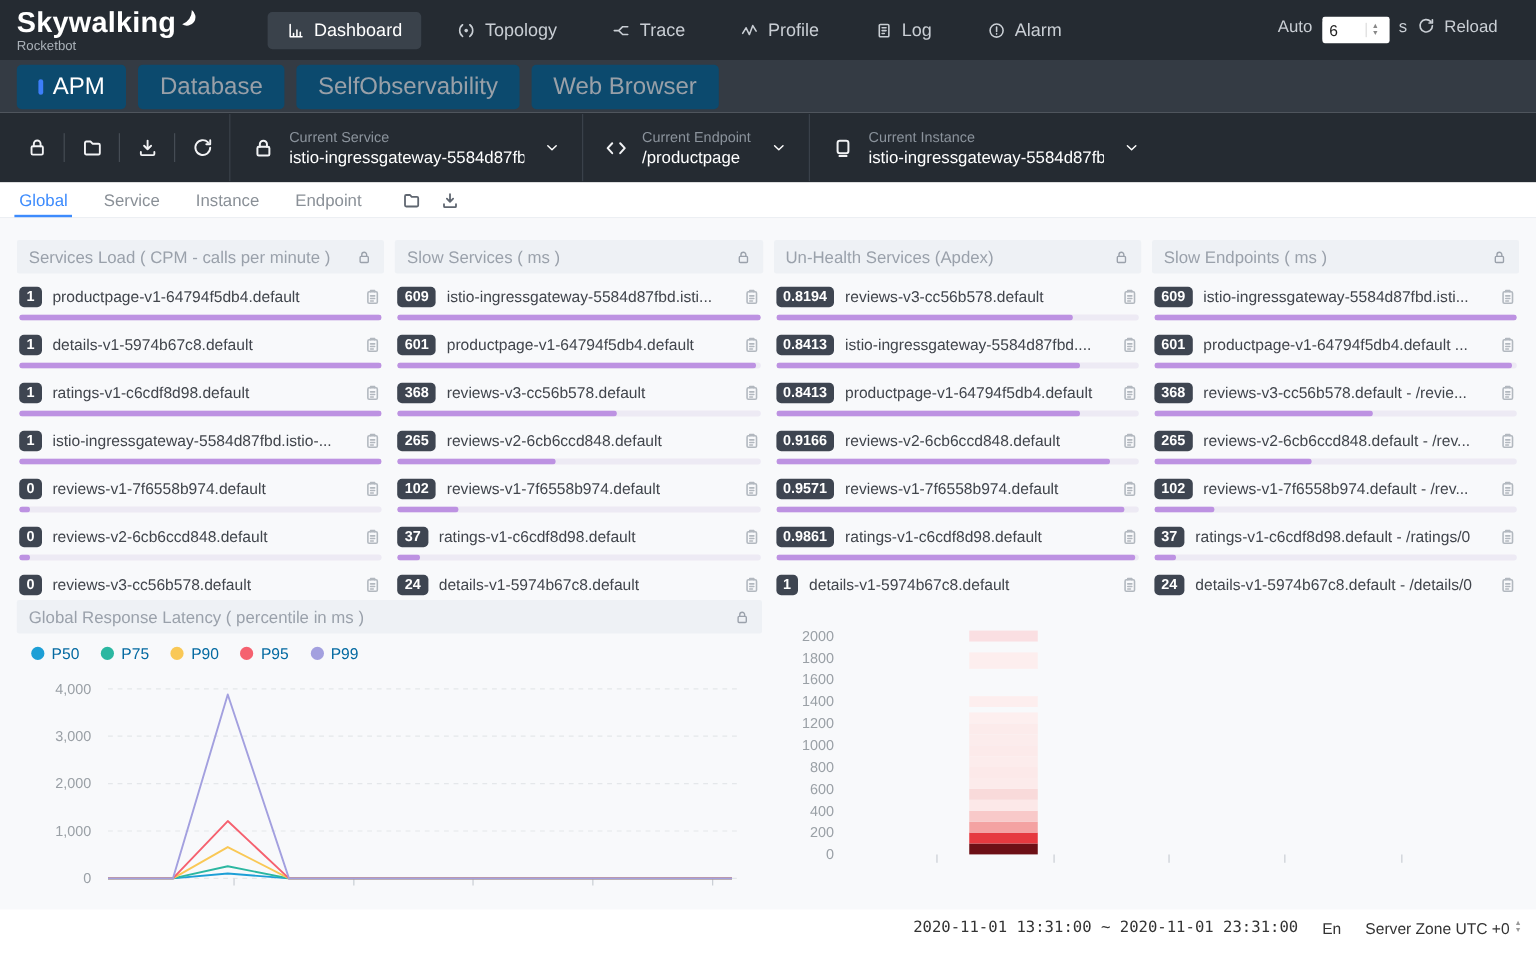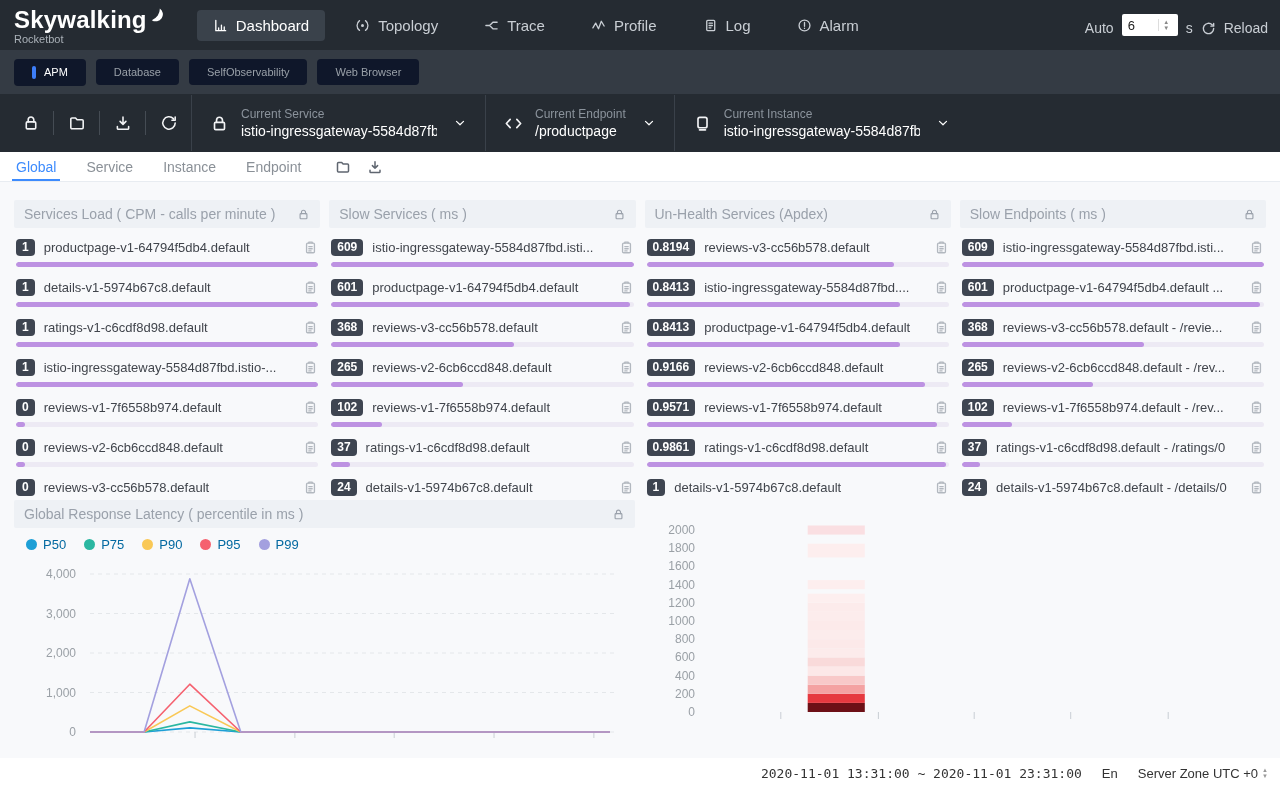--- a/index.html
+++ b/index.html
@@ -8,36 +8,36 @@
   .icon svg { width:1em; height:1em; display:block; }
   .icon { display:inline-flex; align-items:center; justify-content:center; }
 
   
   .topnav { height:50px; background:#252b32; display:flex; align-items:center; color:#c9ced4; }
   .logo { padding:0 20px 0 14px; cursor:pointer; }
   .logo-row { display:flex; align-items:flex-start; gap:2px; }
   .logo-title { color:#fff; font-size:24px; font-weight:bold; letter-spacing:.2px; }
   .logo-swoosh { color:#fff; font-size:15px; margin-top:1px; }
   .logo-sub { color:#aab1b8; font-size:11px; margin-top:-1px; }
-  #topnav-menu { display:flex; align-items:center; margin-left:13px; gap:14px; }
+  #topnav-menu { display:flex; align-items:center; margin-left:39px; gap:14px; }
   .nav-item { display:flex; align-items:center; gap:8px; font-size:15px; color:#c9ced4;
               padding:7px 16px; border-radius:4px; cursor:pointer; }
   .nav-item.active { background:#3a424b; color:#fff; }
   .nav-item .icon { font-size:15px; }
-  .nav-right { margin-left:auto; display:flex; align-items:flex-end; gap:8px; padding-right:12px; font-size:14px; }
+  .nav-right { margin-left:auto; display:flex; align-items:flex-start; gap:8px; padding-right:32px; font-size:14px; }
   .num-input { background:#fff; border-radius:2px; display:flex; align-items:center; height:22px; width:56px; overflow:hidden; }
   .num-input input { border:none; outline:none; width:36px; padding-left:6px; font-size:13px; color:#222;
                      font-family:"Liberation Sans", sans-serif; }
   .num-spin { display:flex; flex-direction:column; align-items:center; width:16px; color:#888; border-left:1px solid #ddd; }
   .num-spin span { font-size:6px; line-height:6px; }
   .nav-right .icon { font-size:15px; color:#c9ced4; }
 
   
   .page-tabs { height:44px; background:#343b44; display:flex; align-items:center; gap:10px; padding-left:14px; }
-  .page-tab { background:#0f172a; color:#99a0a8; font-size:11px; padding:7px 18px; border-radius:4px;
+  .page-tab { background:#0c4a6e; color:#99a0a8; font-size:20px; padding:7px 18px; border-radius:4px;
               display:flex; align-items:center; gap:8px; cursor:pointer; }
   .page-tab.active { color:#fff; }
   .page-tab.active::before { content:""; width:4px; height:13px; background:#3d7ef9; border-radius:2px; display:inline-block; }
 
   
   .toolbar { height:58px; background:#252b32; display:flex; align-items:center; color:#e8eaed; }
   .tool-icons { display:flex; align-items:center; padding-left:8px; }
   .tool-btn { width:45px; display:flex; justify-content:center; font-size:18px; color:#f2f3f5; cursor:pointer; }
   .vdiv { width:1px; height:24px; background:#454c54; }
   .bigdiv { width:1px; height:56px; background:#3a414a; }

